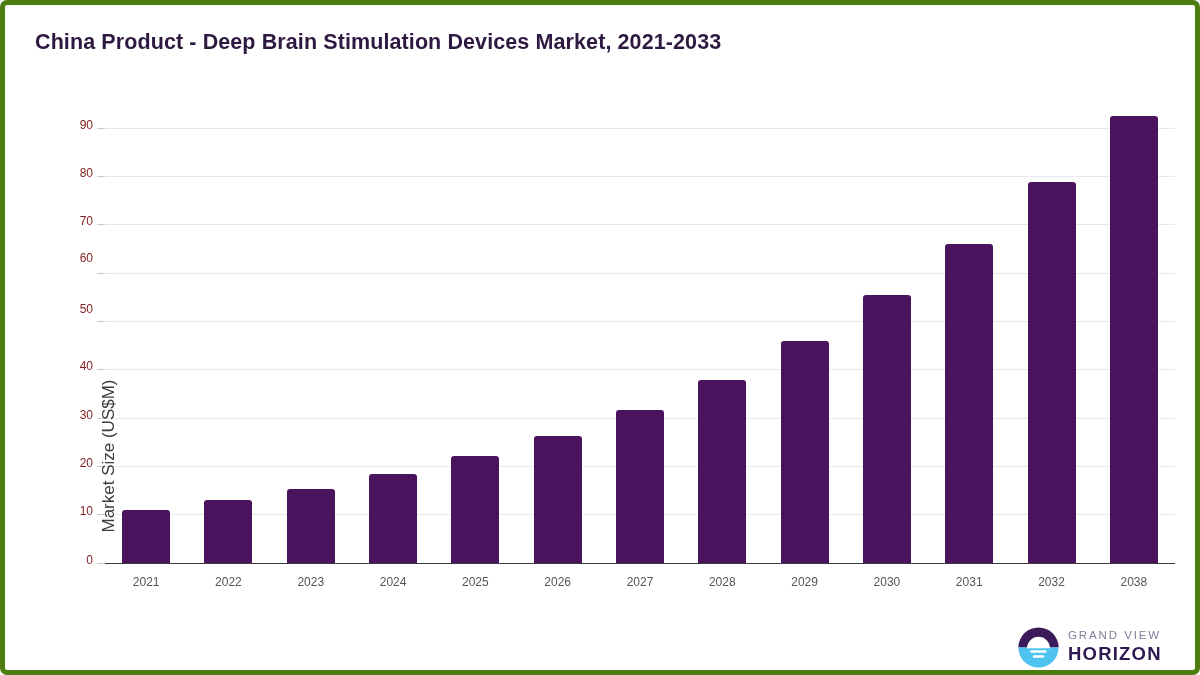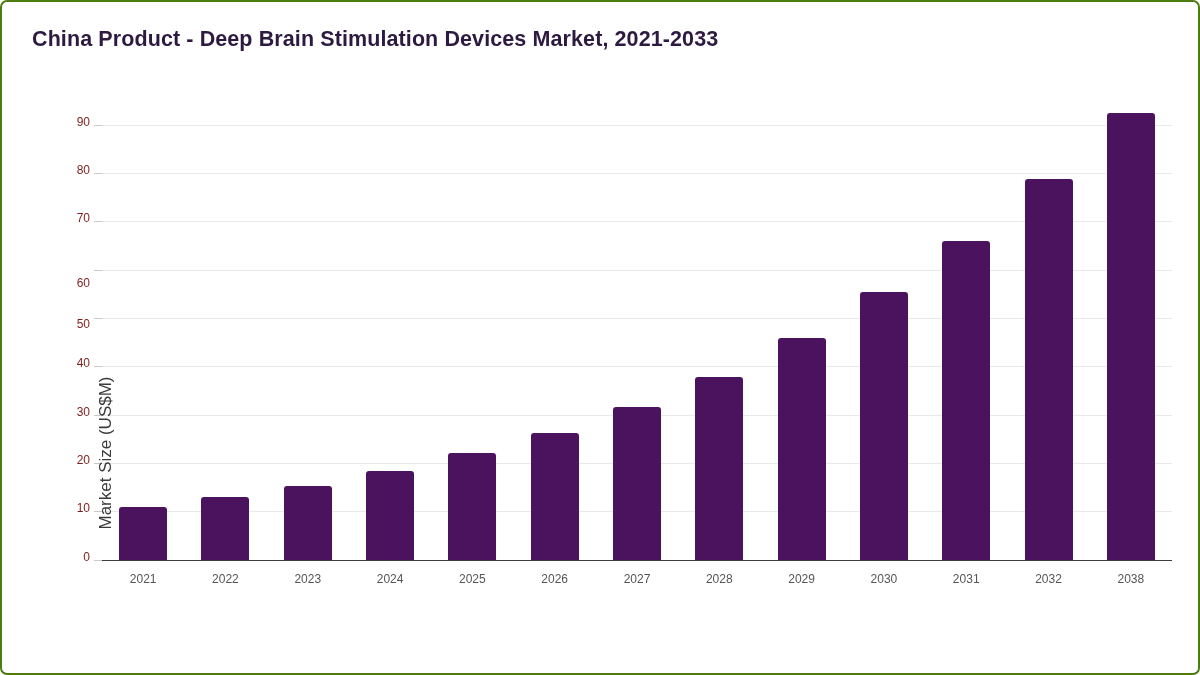--- a/index.html
+++ b/index.html
@@ -9,21 +9,21 @@
   }
   body {
     font-family: "Liberation Sans", sans-serif;
   }
   #screenshot {
     position: relative;
     width: 1200px;
     height: 675px;
     background: #ffffff;
     box-sizing: border-box;
-    border: 2px solid #4d7c0f;
+    border: 5px solid #4d7c0f;
     border-radius: 7px;
     overflow: hidden;
   }
 
   
   .chart-title {
     position: absolute;
     left: 30px;
     top: 25px;
     font-size: 21.5px;
@@ -182,23 +182,23 @@
         <div class="ytick-label" style="top: 547.7px;">0</div>
         <div class="ytick-mark" style="top: 558px;"></div>
         <div class="ytick-label" style="top: 499.367px;">10</div>
         <div class="ytick-mark" style="top: 509px;"></div>
         <div class="ytick-label" style="top: 451.033px;">20</div>
         <div class="ytick-mark" style="top: 461px;"></div>
         <div class="ytick-label" style="top: 402.7px;">30</div>
         <div class="ytick-mark" style="top: 413px;"></div>
         <div class="ytick-label" style="top: 354.367px;">40</div>
         <div class="ytick-mark" style="top: 364px;"></div>
-        <div class="ytick-label" style="top: 315px;">50</div>
+        <div class="ytick-label" style="top: 297px;">50</div>
         <div class="ytick-mark" style="top: 316px;"></div>
-        <div class="ytick-label" style="top: 274px;">60</div>
+        <div class="ytick-label" style="top: 246px;">60</div>
         <div class="ytick-mark" style="top: 268px;"></div>
         <div class="ytick-label" style="top: 209.367px;">70</div>
         <div class="ytick-mark" style="top: 219px;"></div>
         <div class="ytick-label" style="top: 161.033px;">80</div>
         <div class="ytick-mark" style="top: 171px;"></div>
         <div class="ytick-label" style="top: 112.7px;">90</div>
         <div class="ytick-mark" style="top: 123px;"></div>
       </div>
 
     <div class="axis-baseline"></div>
@@ -234,14 +234,34 @@
         <div class="xtick-label" style="left: 1005.38px; width: 82.3077px;">2032</div>
         <div class="xtick-label" style="left: 1087.69px; width: 82.3077px;">2038</div>
       </div>
 
     <div class="plot-area" style="pointer-events:none;">
       <div class="y-axis-title">Market Size (US$M)</div>
     </div>
   </div>
 
 
+  <div class="logo">
+    <svg class="logo-mark" viewBox="0 0 100 100">
+      <defs>
+        <clipPath id="circClip">
+            <circle cx="50" cy="50" r="49"></circle>
+          </clipPath>
+      </defs>
+      <g clip-path="url(#circClip)">
+        <rect x="0" y="0" width="100" height="50" fill="#3b1a5c"></rect>
+        <rect x="0" y="50" width="100" height="50" fill="#4fc3f0"></rect>
+        <path d="M22 52 A28 28 0 0 1 78 52 Z" fill="#ffffff"></path>
+        <rect x="30" y="57" width="40" height="6" rx="3" fill="#ffffff"></rect>
+        <rect x="36" y="69" width="28" height="6" rx="3" fill="#ffffff"></rect>
+      </g>
+    </svg>
+    <div class="logo-text">
+      <div class="logo-text-top">GRAND VIEW</div>
+      <div class="logo-text-bottom">HORIZON</div>
+    </div>
+  </div>
 
 </div>
 
 </body></html>

